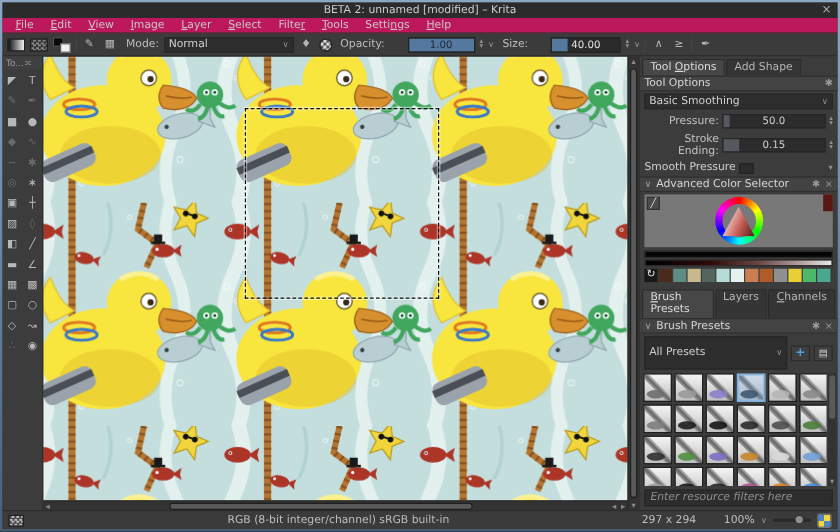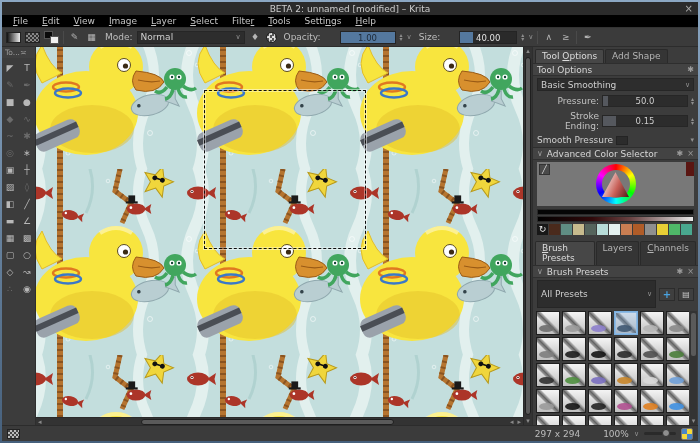--- a/index.html
+++ b/index.html
@@ -4,21 +4,21 @@
 <style>
   *{margin:0;padding:0;box-sizing:border-box}
   body{font-family:"DejaVu Sans","Liberation Sans",sans-serif;background:#222;}
   .win{width:700px;height:443px;background:linear-gradient(#8ba7c3,#46607c);padding:2px;}
   .app{width:100%;height:100%;background:#3c3c3c;display:flex;flex-direction:column;overflow:hidden;color:#cfcfcf;font-size:9px;}
   
   .titlebar{height:13px;background:#2b2b2b;display:flex;align-items:center;position:relative;flex:0 0 auto;}
   .title{position:absolute;left:0;right:0;text-align:center;color:#cccccc;font-size:9px;}
   .closebtn{position:absolute;right:5px;top:0;color:#aaaaaa;font-size:10px;line-height:13px;cursor:default;}
   
-  .menubar{height:13px;background:#000000;display:flex;align-items:center;padding-left:4px;border-bottom:1px solid #333;flex:0 0 auto;}
+  .menubar{height:13px;background:#be185d;display:flex;align-items:center;padding-left:4px;border-bottom:1px solid #333;flex:0 0 auto;}
   .mi{padding:0 7px;color:#c6c6c6;}
   .mi u{text-decoration:underline;}
   
   .toolbar{height:19px;background:#3b3b3b;border-bottom:1px solid #2c2c2c;display:flex;align-items:center;padding:0 4px;gap:4px;flex:0 0 auto;}
   .chip{width:15px;height:11px;border:1px solid #222;}
   .chip.grad{background:linear-gradient(90deg,#111,#eee);}
   .chip.pat{background:repeating-conic-gradient(#888 0 25%,#333 0 50%) 0 0/4px 4px;}
   .fgbg{position:relative;width:15px;height:13px;}
   .fgbg .fg{position:absolute;left:0;top:0;width:9px;height:8px;background:#0a0a0a;border:1px solid #555;}
   .fgbg .bg{position:absolute;right:0;bottom:0;width:9px;height:8px;background:#f2f2f2;border:1px solid #555;}
@@ -509,25 +509,27 @@
               <div class="thumb"></div>
               <div class="thumb"></div>
             </div>
         <div class="gridscroll">
           <span class="thumbv"></span>
           <span class="spacer"></span>
           <span class="sarr">▾</span>
         </div>
       </div>
 
+      <div class="filterbox">Enter resource filters here</div>
     </div>
   </div>
 
   <div class="statusbar">
     <span class="stpat"></span>
+    <span class="stprofile">RGB (8-bit integer/channel)  sRGB built-in</span>
     <span class="stright">
       <span class="stdim">297 x 294</span>
       <span style="color:#bdbdbd">100%</span>
       <span class="chev">∨</span>
       <span class="zoomtrack">
             <span class="zoomknob"></span>
           </span>
       <span class="canvasonly"></span>
     </span>
   </div>

